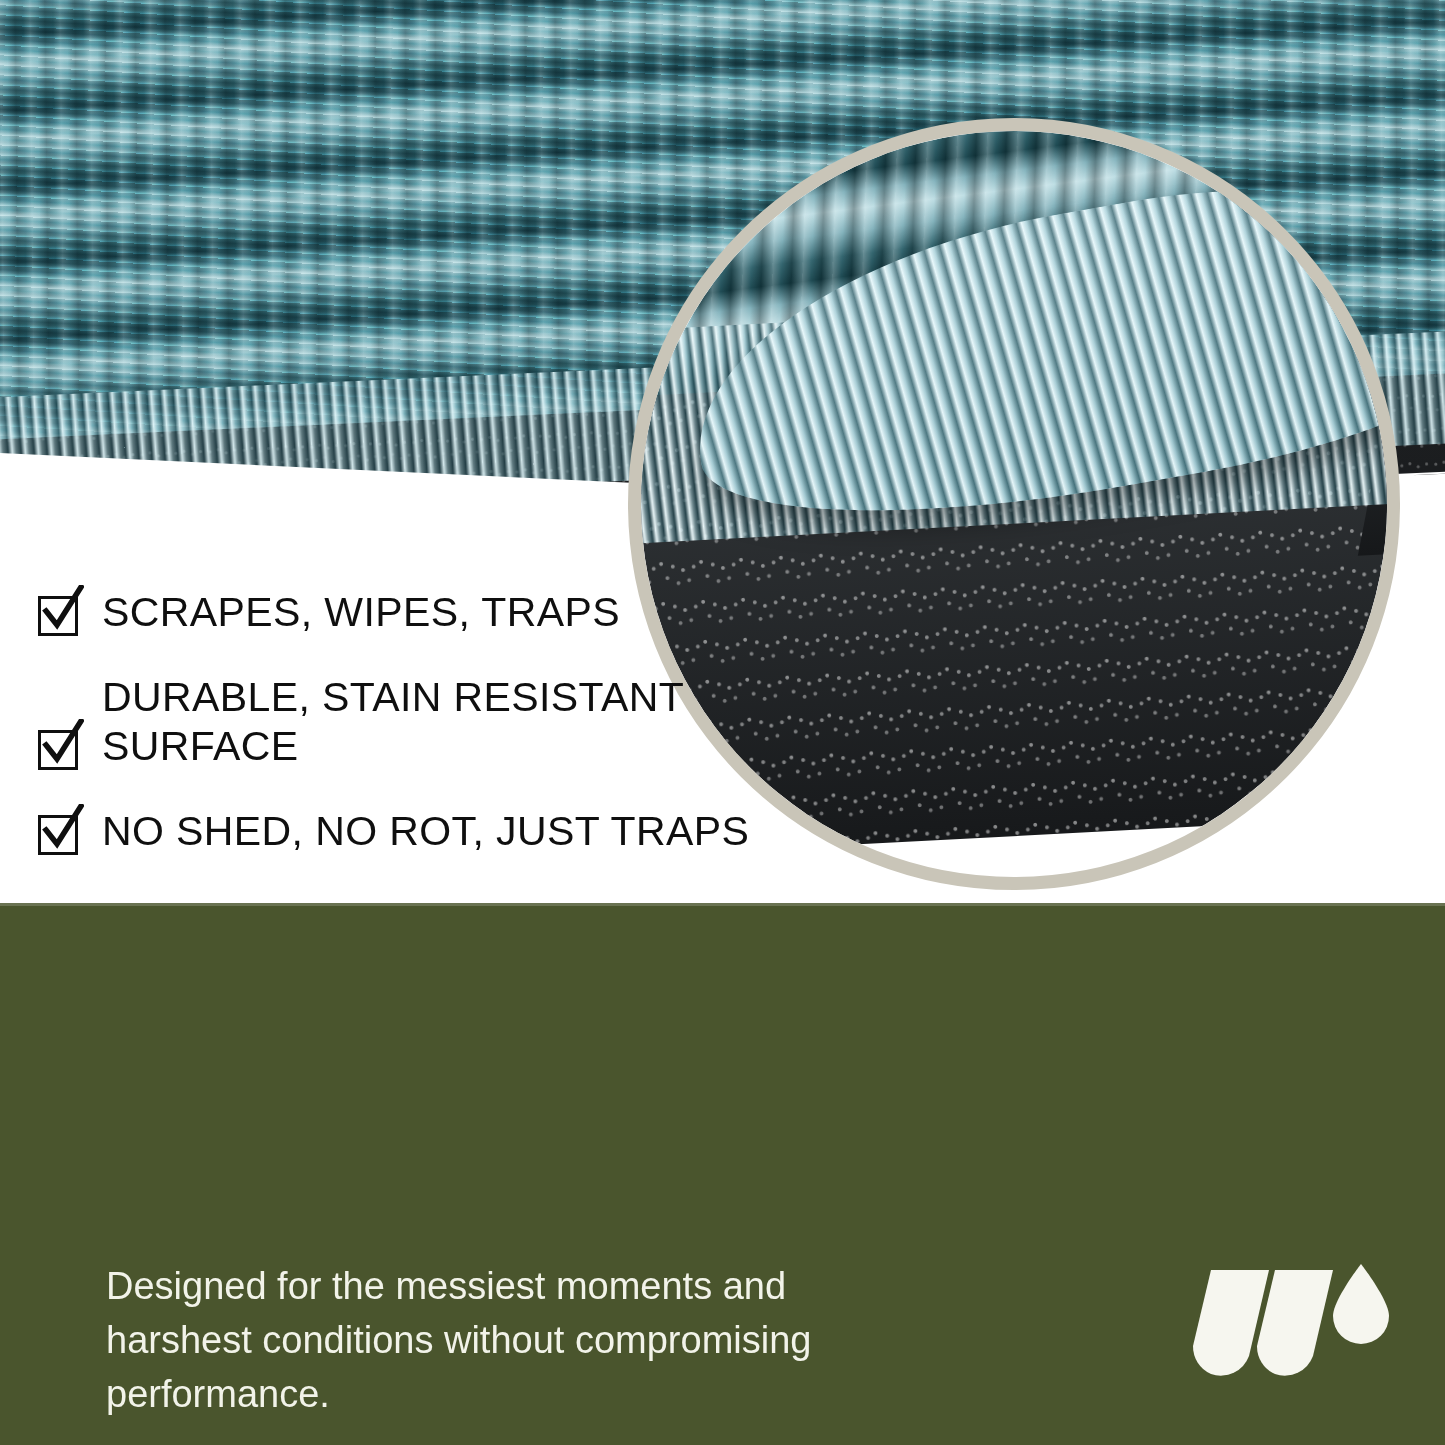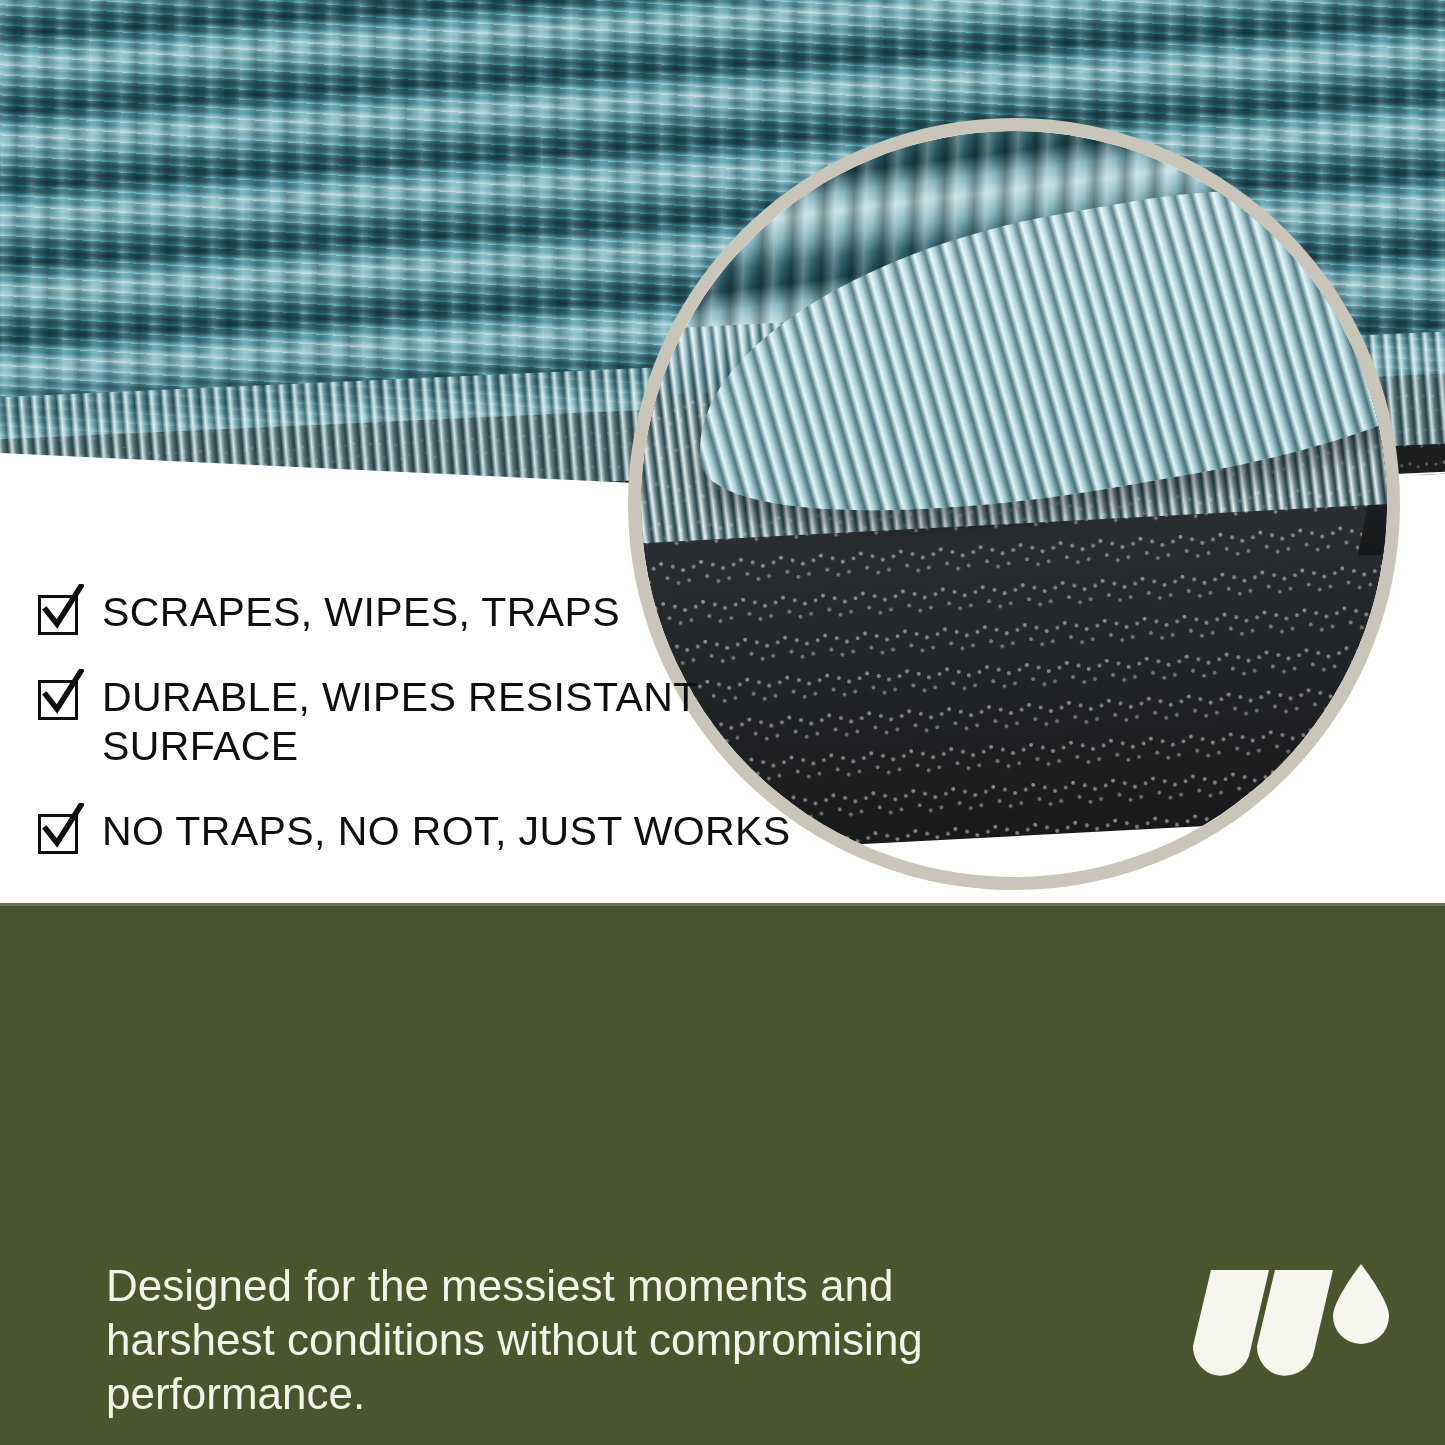--- a/index.html
+++ b/index.html
@@ -264,21 +264,21 @@
 
   
   .checklist {
     position: absolute;
     left: 36px;
     top: 588px;
     width: 760px;
   }
   .check-item {
     display: flex;
-    align-items: flex-start;
+    align-items: flex-end;
     margin-bottom: 36px;
   }
   .check-item:last-child { margin-bottom: 0; }
   .check-box {
     flex: 0 0 auto;
     width: 46px;
     height: 46px;
     margin-right: 20px;
     position: relative;
     margin-top: 2px;
@@ -334,21 +334,21 @@
     color: #f6f6ef;
     font-weight: 400;
     letter-spacing: -1px;
     white-space: pre-line;
   }
   .subcopy {
     position: absolute;
     left: 106px;
     top: 356px;
     width: 880px;
-    font-size: 44px;
+    font-size: 38px;
     line-height: 54px;
     color: #f2f3e9;
     font-weight: 400;
     white-space: pre-line;
   }
 
   
   .logo {
     position: absolute;
     right: 45px;
@@ -400,32 +400,32 @@
       <span class="check-label">SCRAPES, WIPES, TRAPS</span>
     </div>
 
     <div class="check-item">
       <span class="check-box">
         <span class="sq"></span>
         <svg class="tick" viewBox="0 0 42 48" aria-hidden="true">
           <path d="M4 26 L15 40 L39 2" fill="none" stroke="#0f0f0f" stroke-width="5.5" stroke-linecap="square" stroke-linejoin="miter"></path>
         </svg>
       </span>
-      <span class="check-label">DURABLE, WIPES RESISTANT
+      <span class="check-label">DURABLE, STAIN RESISTANT
 SURFACE</span>
     </div>
 
     <div class="check-item">
       <span class="check-box">
         <span class="sq"></span>
         <svg class="tick" viewBox="0 0 42 48" aria-hidden="true">
           <path d="M4 26 L15 40 L39 2" fill="none" stroke="#0f0f0f" stroke-width="5.5" stroke-linecap="square" stroke-linejoin="miter"></path>
         </svg>
       </span>
-      <span class="check-label">NO TRAPS, NO ROT, JUST WORKS</span>
+      <span class="check-label">NO SHED, NO ROT, JUST TRAPS</span>
     </div>
 
   </div>
 
   <div class="green-panel">
 
 
     <div class="subcopy">Designed for the messiest moments and
 harshest conditions without compromising
 performance.</div>

